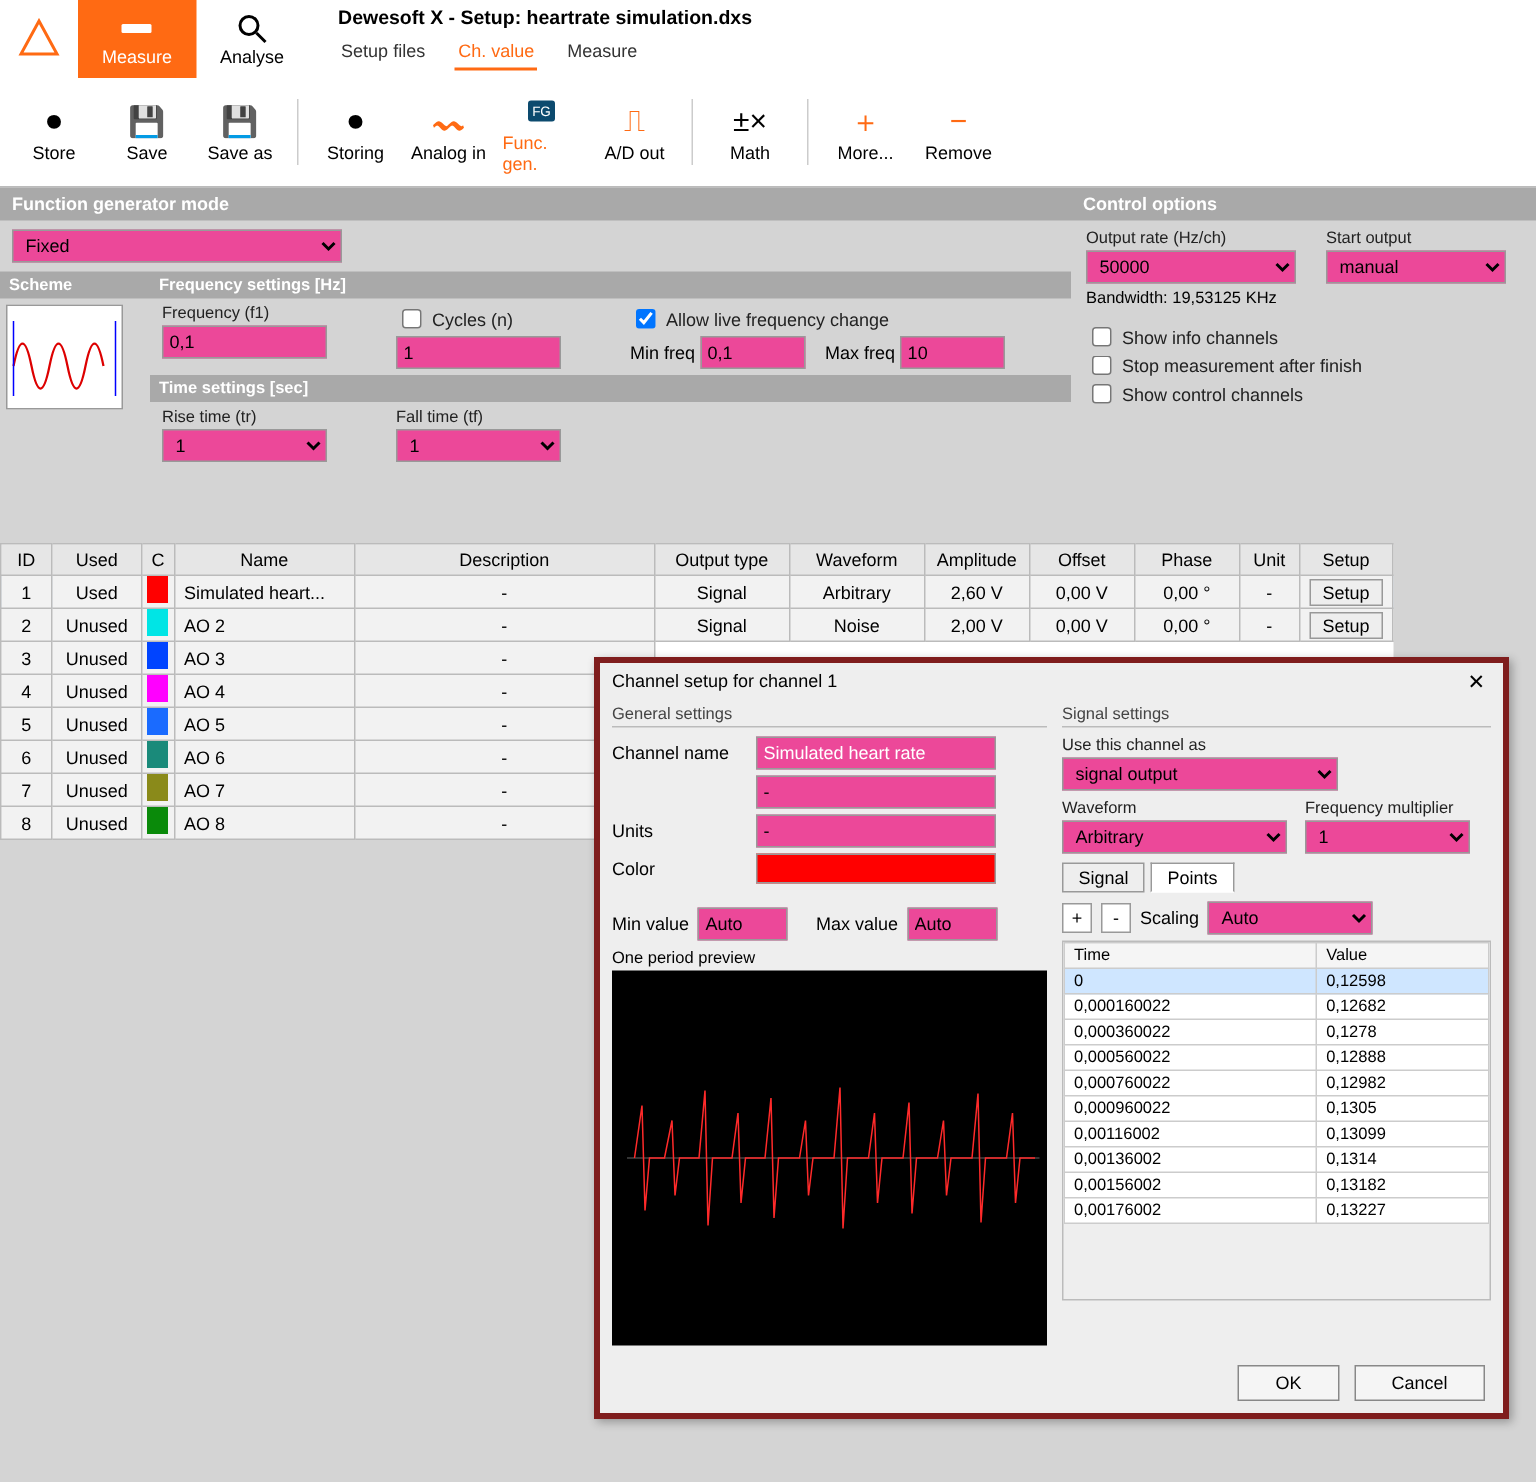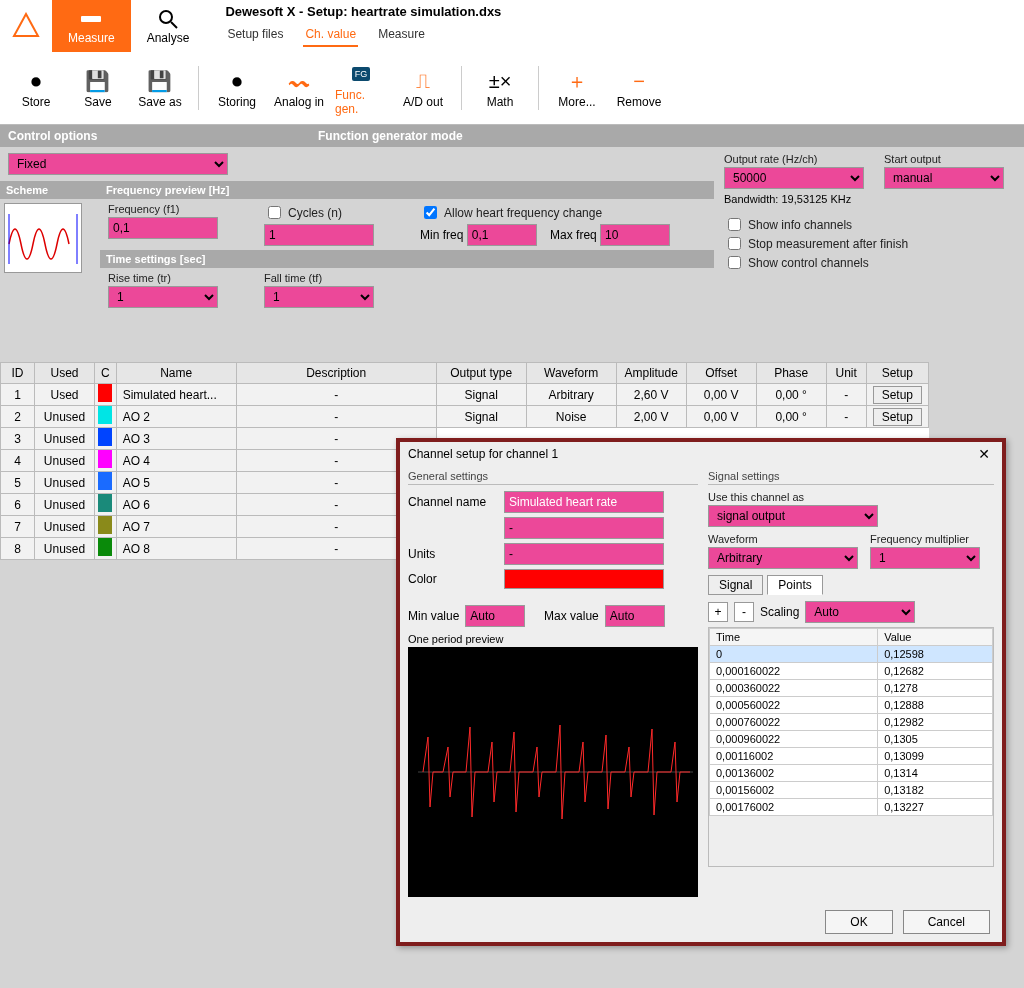--- a/index.html
+++ b/index.html
@@ -160,58 +160,58 @@
       <span class="tool-ico" style="color:#ff6a13">＋</span>
       <span>More...</span>
     </div>
   <div class="tool">
       <span class="tool-ico" style="color:#ff6a13">−</span>
       <span>Remove</span>
     </div>
 </div>
 
 <div style="display:flex">
+  <div class="panel-band" style="flex:1">Function generator mode</div>
   <div class="panel-band" style="width:310px">Control options</div>
-  <div class="panel-band" style="flex:1">Function generator mode</div>
 </div>
 
 <div class="cfg-area">
   <div class="cfg-left">
     <div class="row-fixed">
       <select style="width:220px"><option>Fixed</option></select>
     </div>
     <div class="scheme-row">
       <div class="scheme-col">
         <div class="scheme-label">Scheme</div>
         <div class="scheme-img">
           <svg width="78" height="70" viewBox="0 0 78 70">
             <path d="M4 40 Q10 10 16 40 T28 40 T40 40 T52 40 T64 40" stroke="#d00" fill="none" stroke-width="1.5"></path>
             <line x1="4" y1="10" x2="4" y2="60" stroke="#00f"></line>
               <line x1="72" y1="10" x2="72" y2="60" stroke="#00f"></line>
           </svg>
         </div>
       </div>
       <div class="freq-col">
-        <div class="scheme-label">Frequency preview [Hz]</div>
+        <div class="scheme-label">Frequency settings [Hz]</div>
         <div class="freq-inner">
           <div>
             <span class="fld-lbl">Frequency (f1)</span>
             <input type="text" style="width: 110px;" value="0,1">
           </div>
           <div>
             <label class="chk">
                 <input type="checkbox" style=""> 
                 <span>Cycles (n)</span>
               </label><br>
             <input type="text" style="width: 110px; margin-top: 2px;" value="1">
           </div>
           <div>
             <label class="chk">
                 <input type="checkbox" checked="" style=""> 
-                <span>Allow heart frequency change</span>
+                <span>Allow live frequency change</span>
               </label><br>
             <div style="margin-top:2px">
               <span>Min freq</span>
               <input type="text" style="width: 70px;" value="0,1">
               &nbsp;&nbsp;
               <span>Max freq</span>
               <input type="text" style="width: 70px;" value="10">
             </div>
           </div>
         </div>
@@ -388,21 +388,21 @@
           <g stroke="#ff2a2a" stroke-width="1" fill="none">
             <path d="M15 125 L20 90 L22 160 L25 125 L35 125 L40 100 L42 150 L45 125 L58 125 L62 80 L64 170 L67 125 L80 125 L84 95 L86 155 L89 125 L102 125 L106 85 L108 165 L111 125 L125 125 L129 100 L131 150 L134 125 L148 125 L152 78 L154 172 L157 125 L171 125 L175 95 L177 155 L180 125 L194 125 L198 88 L200 162 L203 125 L217 125 L221 100 L223 150 L226 125 L240 125 L244 82 L246 168 L249 125 L263 125 L267 95 L269 155 L272 125 L282 125"></path>
           </g>
         </svg>
       </div>
     </div>
 
     <div class="dlg-col">
       <div class="sec-head">Signal settings</div>
       <div class="fld-lbl">Use this channel as</div>
-      <select style="width:170px"><option>signal output</option></select>
+      <select style="width:184px"><option>signal output</option></select>
       <div style="display:flex;gap:12px;margin-top:6px">
         <div>
           <div class="fld-lbl">Waveform</div>
           <select style="width:150px"><option>Arbitrary</option></select>
         </div>
         <div>
           <div class="fld-lbl">Frequency multiplier</div>
           <select style="width:70px"><option>1</option></select>
         </div>
       </div>

